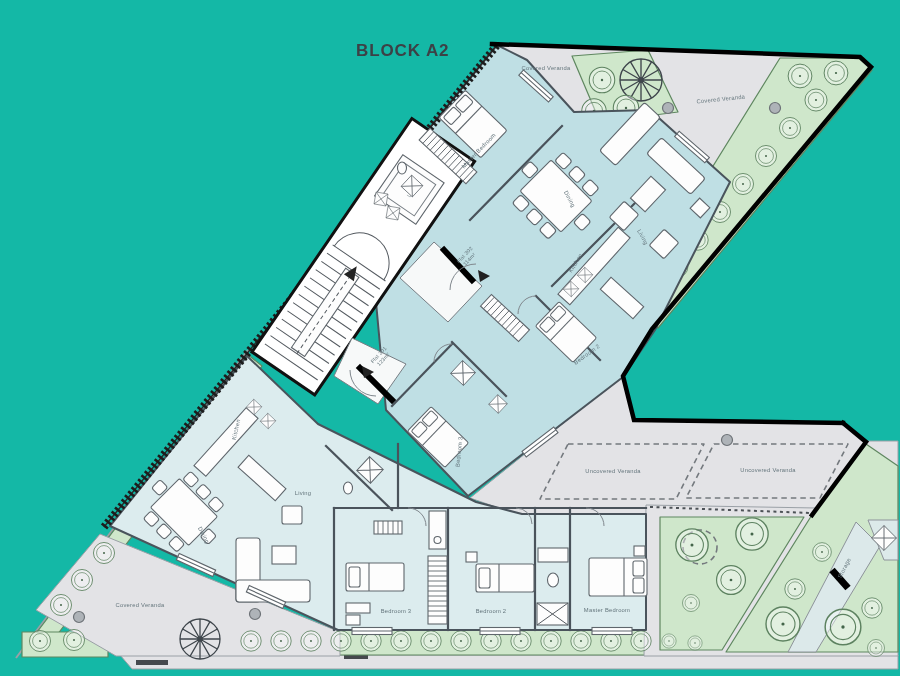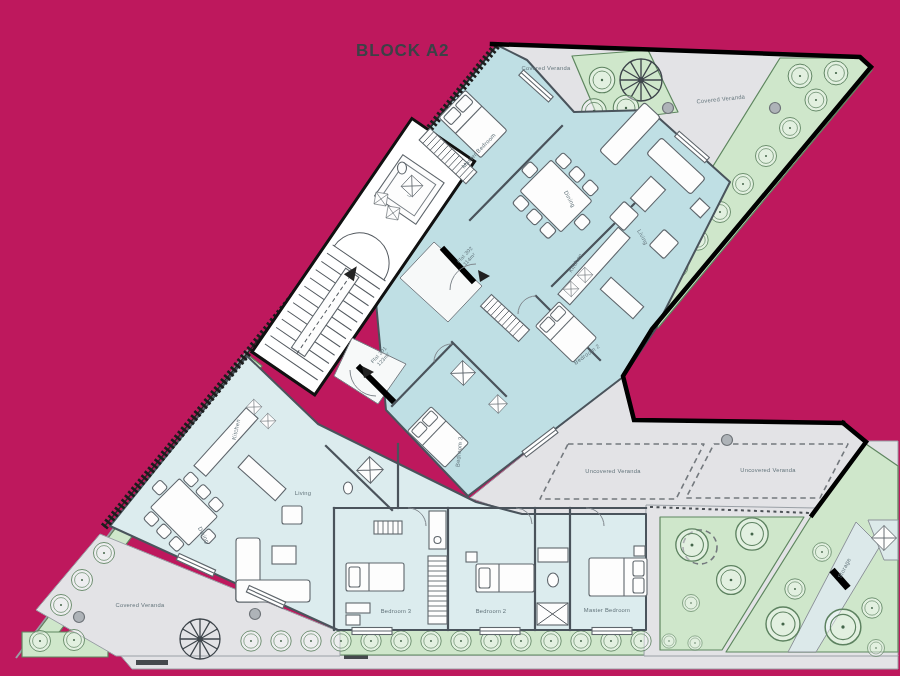--- a/index.html
+++ b/index.html
@@ -1,16 +1,16 @@
 <!DOCTYPE html>
 <html style="--flat-upper-fill: #bfdfe4; --flat-lower-fill: #dcecee; --veranda-fill: #e3e3e6; --green-fill: #cfe7cb; --green-stroke: #5f8760; --boundary-black: #000000; --label-color: #64757c; --title-color: #3c4146;"><head>
 <meta charset="utf-8">
 <style>
   html,body{margin:0;padding:0;background:#fff;}
-  .stage{position:relative;width:900px;height:676px;background:#be185d;overflow:hidden;
+  .stage{position:relative;width:900px;height:676px;background:#14b8a6;overflow:hidden;
          font-family:"Liberation Sans",sans-serif;}
   svg{display:block}
   .gray{fill:var(--veranda-fill,#e3e3e6);stroke:#9aa0a6;stroke-width:1;}
   .corr{fill:#dce9ea;stroke:#8d939a;stroke-width:1;}
   .green{fill:var(--green-fill,#cfe7cb);stroke:var(--green-stroke,#5f8760);stroke-width:1.2;stroke-linejoin:round;}
   .flat-upper{fill:var(--flat-upper-fill,#bfdfe4);stroke:#4a545c;stroke-width:2;stroke-linejoin:round;}
   .flat-lower{fill:var(--flat-lower-fill,#dcecee);stroke:#4a545c;stroke-width:2;stroke-linejoin:round;}
   .core{fill:#ffffff;stroke:#111;stroke-width:3;}
   .landing{fill:#f7f9f9;stroke:#777e84;stroke-width:1;}
   .furn{fill:#fdfdfd;stroke:#5f666c;stroke-width:1.1;}

